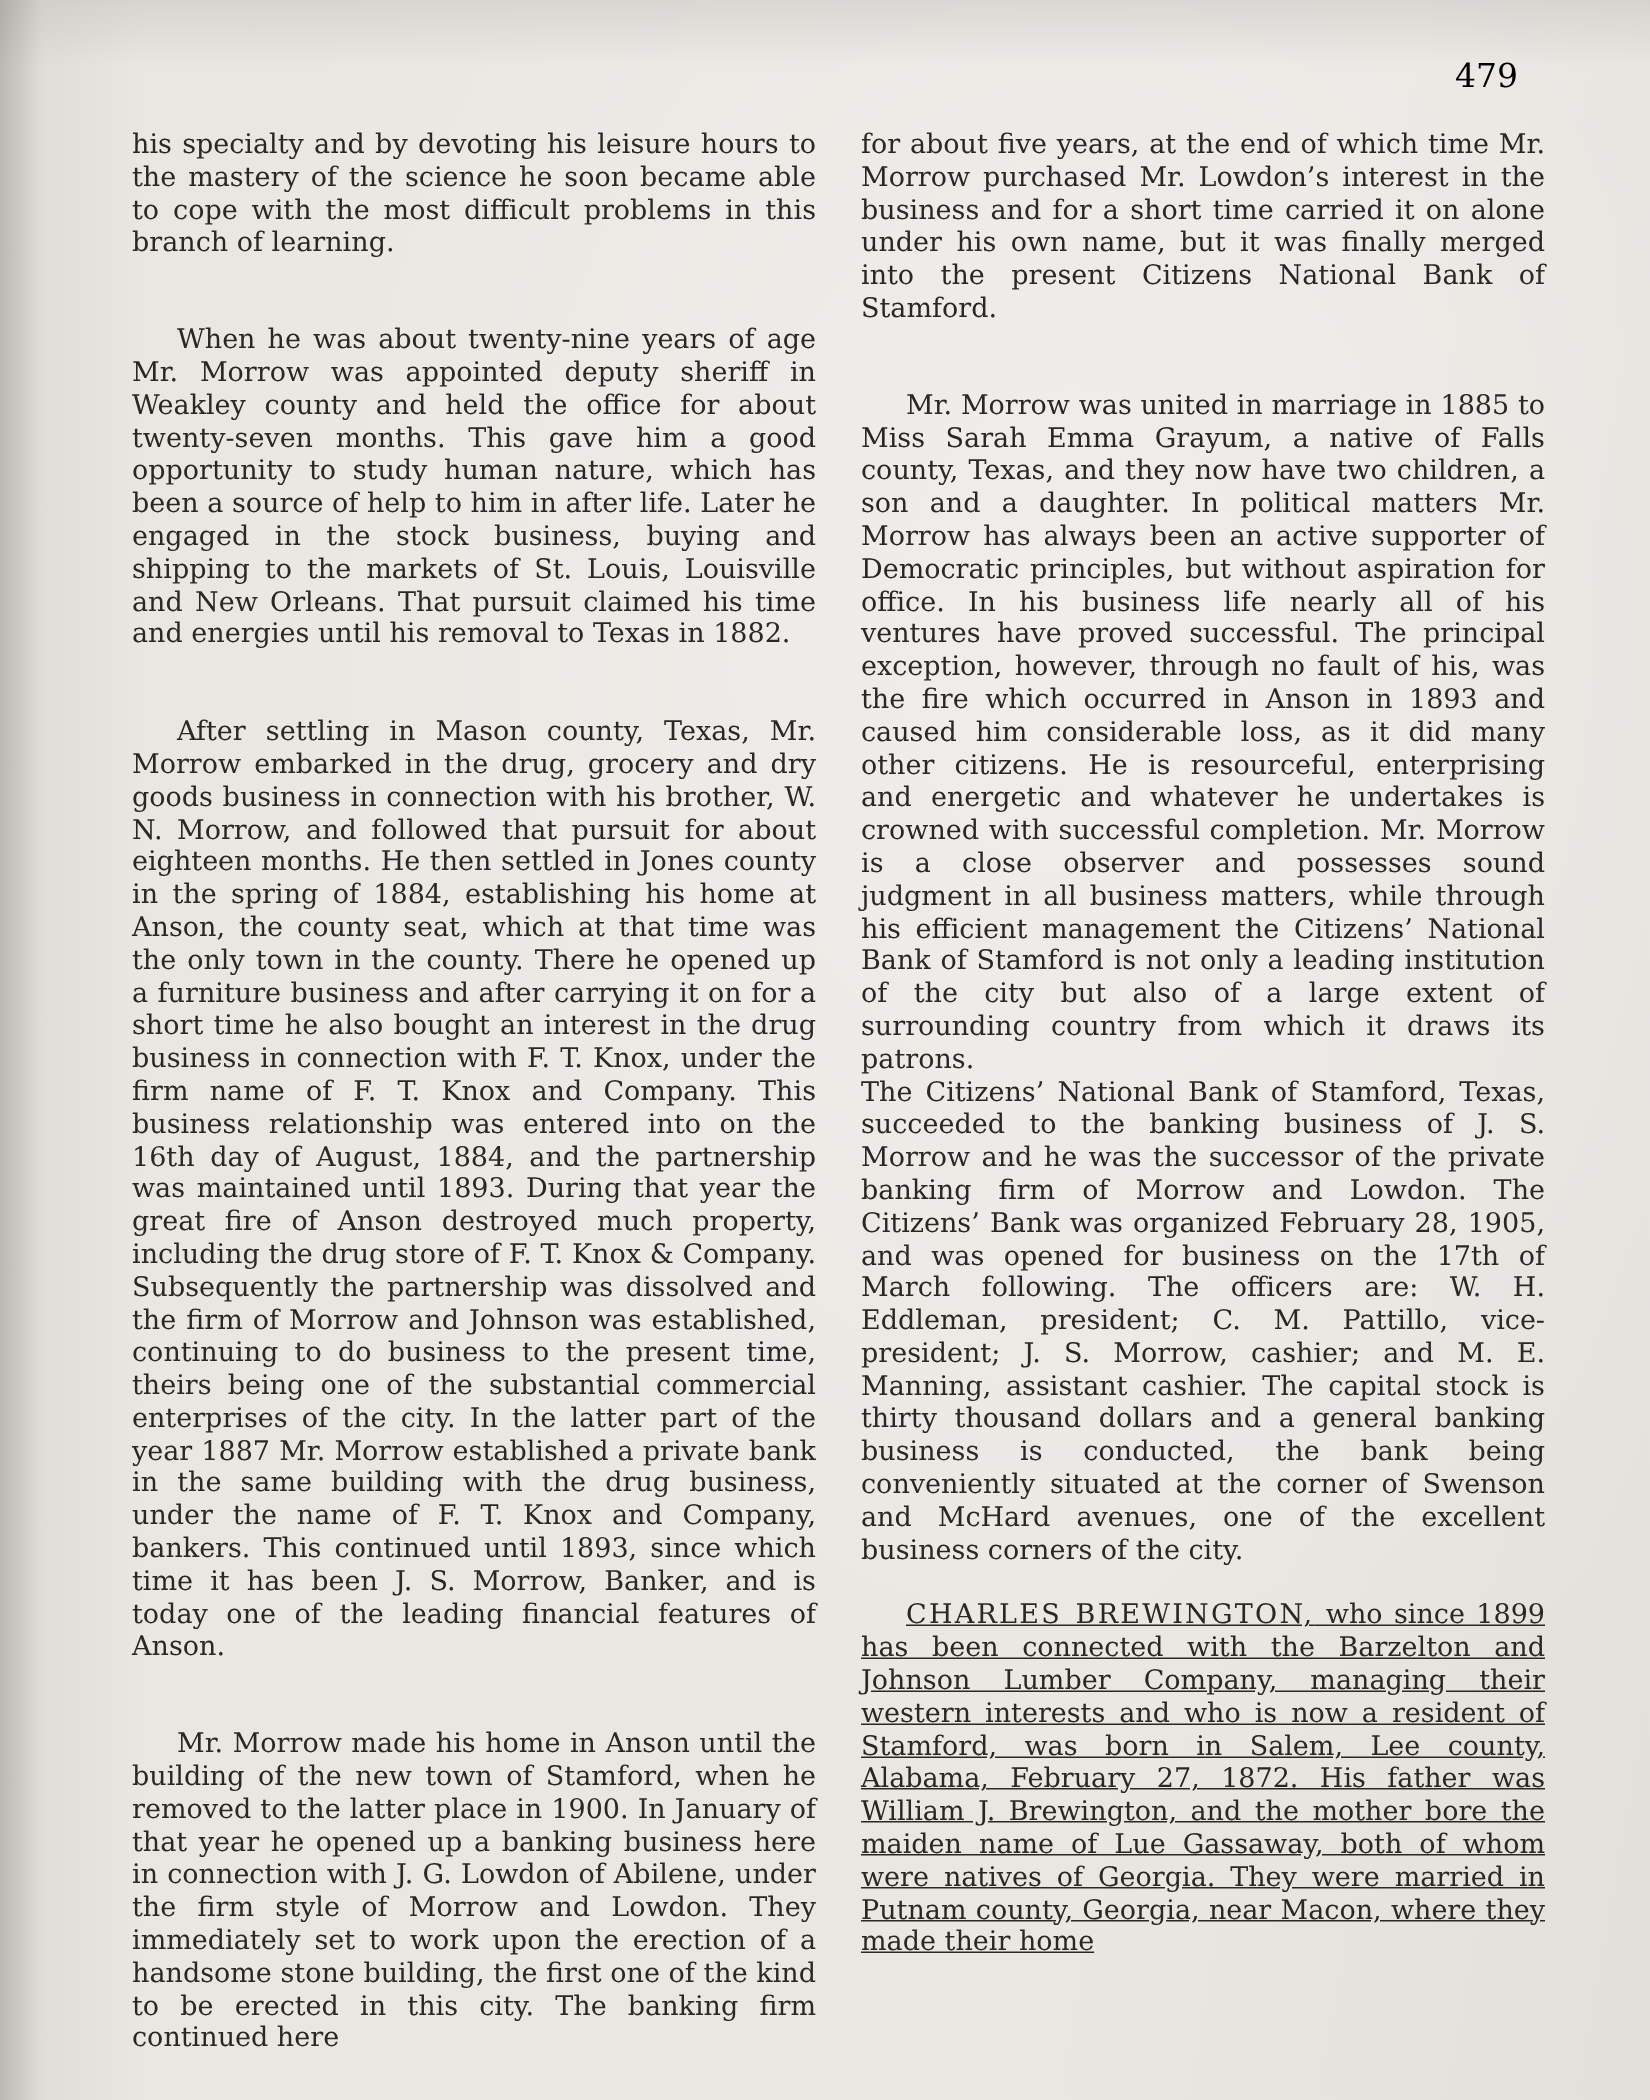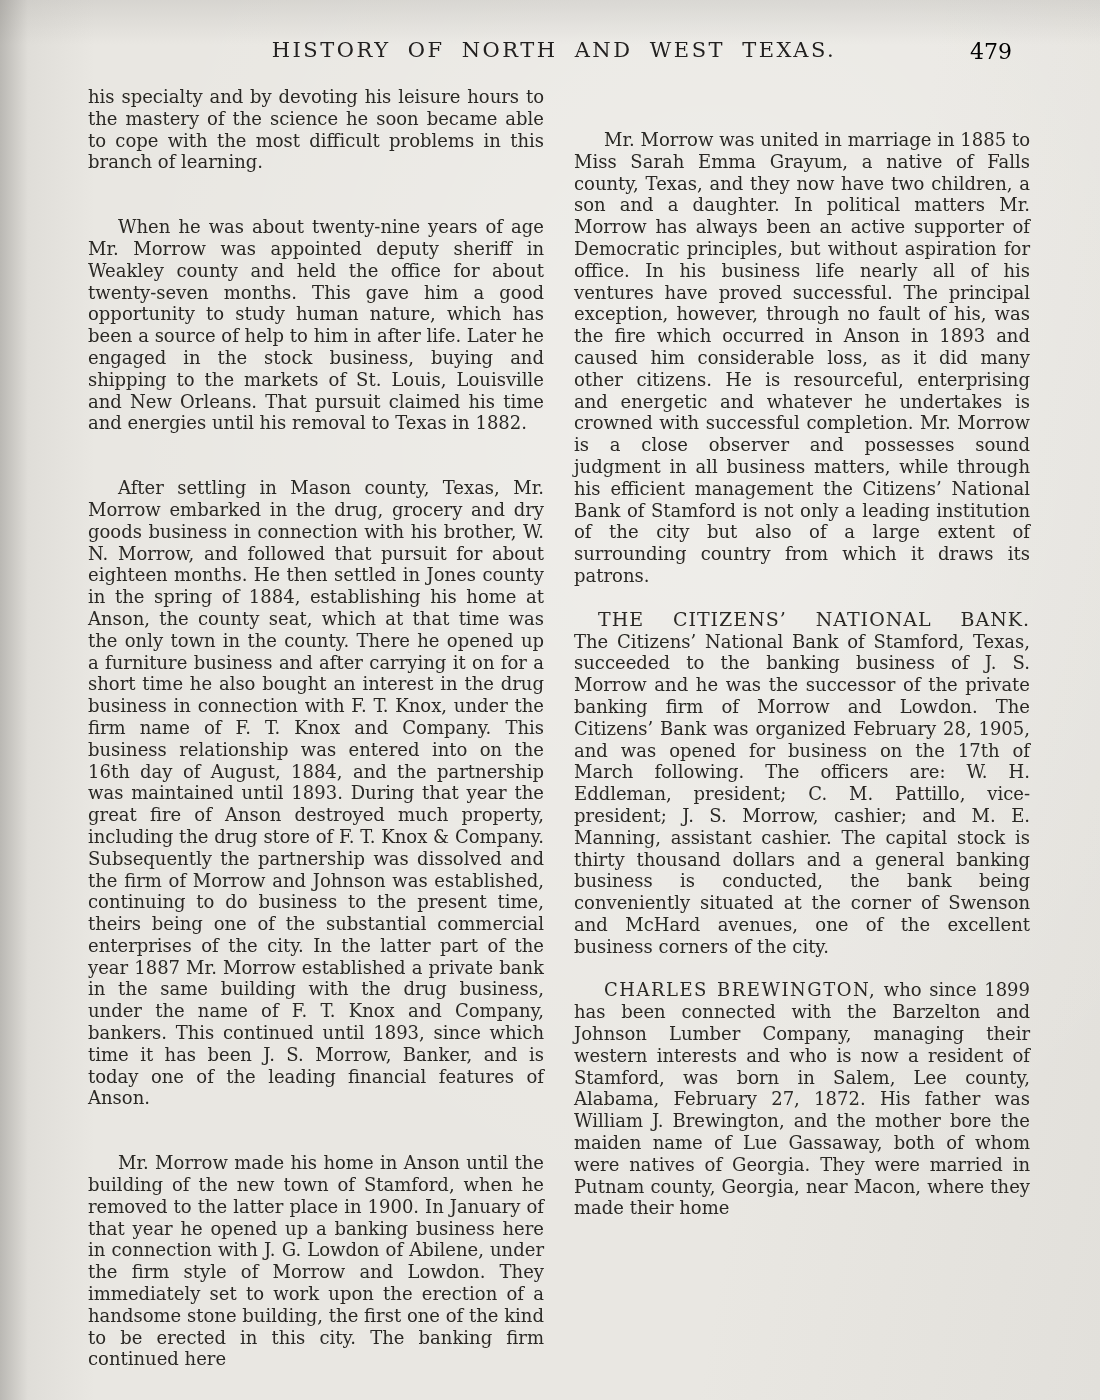--- a/index.html
+++ b/index.html
@@ -74,46 +74,46 @@
     font-size: 19px;
     letter-spacing: 1px;
     text-align: justify;
     text-align-last: justify;
     -moz-text-align-last: justify;
     text-indent: 24px;
     white-space: normal;
   }
   .brewington {
     margin-top: 22px !important;
+    text-decoration: underline;
   }
   .lead-caps {
     letter-spacing: 1.5px;
   }
 </style>
 </head>
 <body>
 
 <div class="page">
 
   <div class="header">
-    <div class="running-title">HISTORY OF NORTH AND WEST TEXAS.</div>
     <div class="page-number">479</div>
   </div>
 
   <div class="columns">
 
     <div class="col">
       <p>his specialty and by devoting his leisure hours to the mastery of the science he soon became able to cope with the most difficult problems in this branch of learning.</p>
       <p class="indent">When he was about twenty-nine years of age Mr. Morrow was appointed deputy sheriff in Weakley county and held the office for about twenty-seven months. This gave him a good opportunity to study human nature, which has been a source of help to him in after life. Later he engaged in the stock business, buying and shipping to the markets of St. Louis, Louisville and New Orleans. That pursuit claimed his time and energies until his removal to Texas in 1882.</p>
       <p class="indent">After settling in Mason county, Texas, Mr. Morrow embarked in the drug, grocery and dry goods business in connection with his brother, W. N. Morrow, and followed that pursuit for about eighteen months. He then settled in Jones county in the spring of 1884, establishing his home at Anson, the county seat, which at that time was the only town in the county. There he opened up a furniture business and after carrying it on for a short time he also bought an interest in the drug business in connection with F. T. Knox, under the firm name of F. T. Knox and Company. This business relationship was entered into on the 16th day of August, 1884, and the partnership was maintained until 1893. During that year the great fire of Anson destroyed much property, including the drug store of F. T. Knox &amp; Company. Subsequently the partnership was dissolved and the firm of Morrow and Johnson was established, continuing to do business to the present time, theirs being one of the substantial commercial enterprises of the city. In the latter part of the year 1887 Mr. Morrow established a private bank in the same building with the drug business, under the name of F. T. Knox and Company, bankers. This continued until 1893, since which time it has been J. S. Morrow, Banker, and is today one of the leading financial features of Anson.</p>
       <p class="indent">Mr. Morrow made his home in Anson until the building of the new town of Stamford, when he removed to the latter place in 1900. In January of that year he opened up a banking business here in connection with J. G. Lowdon of Abilene, under the firm style of Morrow and Lowdon. They immediately set to work upon the erection of a handsome stone building, the first one of the kind to be erected in this city. The banking firm continued here</p>
     </div>
 
     <div class="col">
+      <p>for about five years, at the end of which time Mr. Morrow purchased Mr. Lowdon’s interest in the business and for a short time carried it on alone under his own name, but it was finally merged into the present Citizens National Bank of Stamford.</p>
       <p class="indent">Mr. Morrow was united in marriage in 1885 to Miss Sarah Emma Grayum, a native of Falls county, Texas, and they now have two children, a son and a daughter. In political matters Mr. Morrow has always been an active supporter of Democratic principles, but without aspiration for office. In his business life nearly all of his ventures have proved successful. The principal exception, however, through no fault of his, was the fire which occurred in Anson in 1893 and caused him considerable loss, as it did many other citizens. He is resourceful, enterprising and energetic and whatever he undertakes is crowned with successful completion. Mr. Morrow is a close observer and possesses sound judgment in all business matters, while through his efficient management the Citizens’ National Bank of Stamford is not only a leading institution of the city but also of a large extent of surrounding country from which it draws its patrons.</p>
-      <p class="section-heading">THE CITIZENS’ NATIONAL BANK.</p>
       <p>The Citizens’ National Bank of Stamford, Texas, succeeded to the banking business of J. S. Morrow and he was the successor of the private banking firm of Morrow and Lowdon. The Citizens’ Bank was organized February 28, 1905, and was opened for business on the 17th of March following. The officers are: W. H. Eddleman, president; C. M. Pattillo, vice-president; J. S. Morrow, cashier; and M. E. Manning, assistant cashier. The capital stock is thirty thousand dollars and a general banking business is conducted, the bank being conveniently situated at the corner of Swenson and McHard avenues, one of the excellent business corners of the city.</p>
       <p class="indent brewington"><span class="lead-caps">CHARLES BREWINGTON,</span><span> who since 1899 has been connected with the Barzelton and Johnson Lumber Company, managing their western interests and who is now a resident of Stamford, was born in Salem, Lee county, Alabama, February 27, 1872. His father was William J. Brewington, and the mother bore the maiden name of Lue Gassaway, both of whom were natives of Georgia. They were married in Putnam county, Georgia, near Macon, where they made their home</span></p>
     </div>
 
   </div>
 
 </div>
 
 </body></html>

